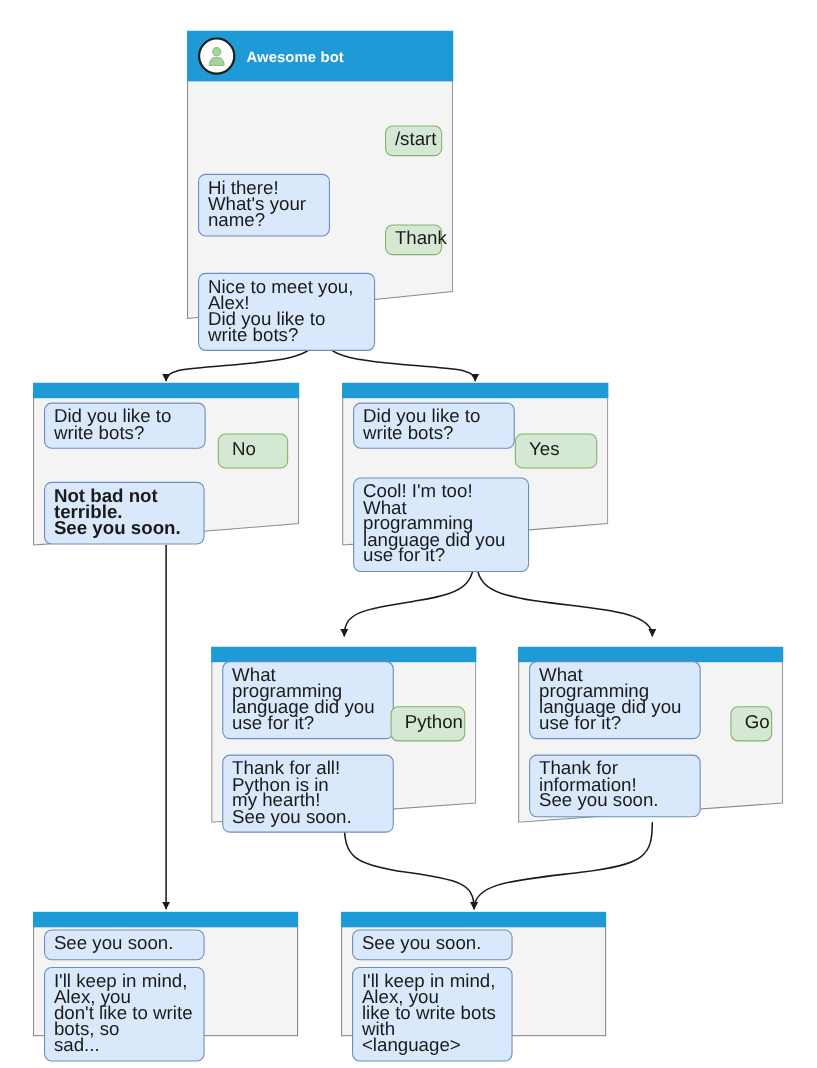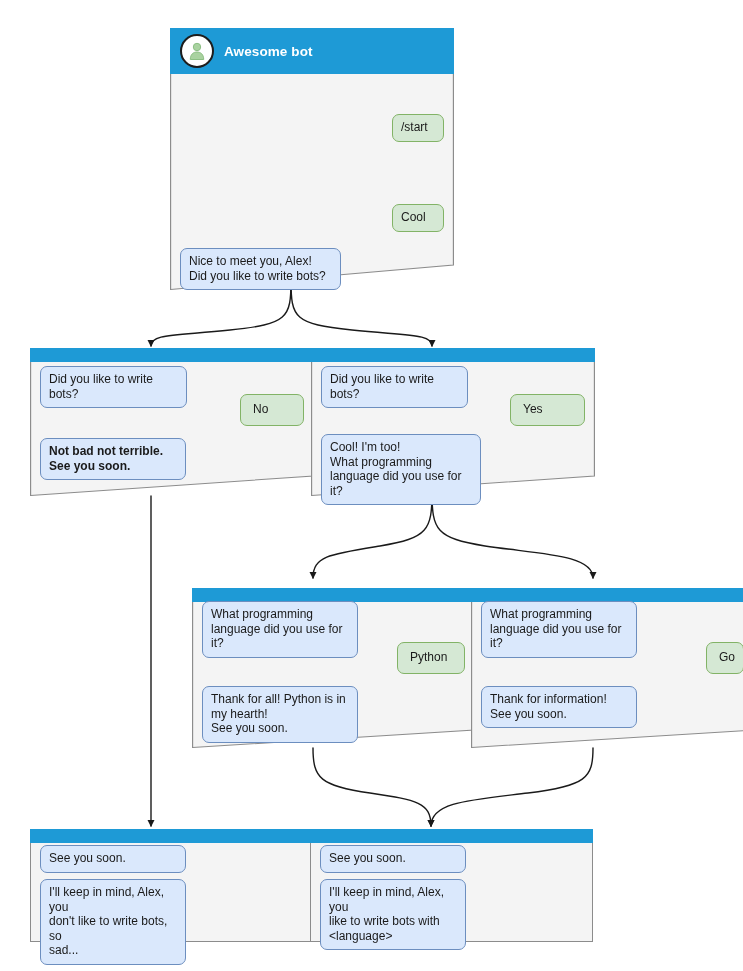--- a/index.html
+++ b/index.html
@@ -28,21 +28,20 @@
     left: 0; top: 0;
     width: 743px;
     height: 971px;
     z-index: 1;
     pointer-events: none;
   }
   
   .card {
     position: absolute;
     z-index: 2;
-    padding-left: 42px;
   }
   .card-shape {
     position: absolute;
     inset: 0;
     background: #f4f4f4;
     border: 1px solid #8c8c8c;
     box-sizing: border-box;
   }
   .card-shape.skew {
     border: none;
@@ -101,21 +100,21 @@
     font-size: 13.5px;
     font-weight: bold;
     letter-spacing: .1px;
     white-space: nowrap;
   }
   .card-body.tall { top: 46px; padding-top: 8px; }
 
   
   .bubble {
     position: absolute;
-    font-size: 12px;
+    font-size: 17px;
     line-height: 14.5px;
     color: #1a1a1a;
     padding: 5px 8px 6px 8px;
     border-radius: 7px;
     box-sizing: border-box;
     white-space: pre-line;
     border: 1px solid;
   }
   .bubble.bot {
     background: #dae8fc;
@@ -168,21 +167,23 @@
       <span class="avatar">
         <svg width="22" height="22" viewBox="0 0 22 22" aria-hidden="true">
           <circle cx="11" cy="7" r="3.7" fill="#a9d2a0" stroke="#8cbf83" stroke-width="1"></circle>
           <path d="M 4.3,19.5 C 4.3,14.4 7.3,12 11,12 C 14.7,12 17.7,14.4 17.7,19.5 Z" fill="#a9d2a0" stroke="#8cbf83" stroke-width="1"></path>
         </svg>
       </span>
       <span class="bot-title">Awesome bot</span>
     </div>
     <div class="card-body tall">
       <div class="bubble user" style="left:auto; right:10px; top:40px; width:52px;">/start</div>
-      <div class="bubble user" style="left:auto; right:10px; top:130px; width:52px;">Cool</div>
+      <div class="bubble bot" style="top:84px; width:120px;">Hi there!
+What's your name?</div>
+      <div class="bubble user" style="left:auto; right:10px; top:130px; width:52px;">Thank</div>
       <div class="bubble bot" style="top:174px; width:161px;">Nice to meet you, Alex!
 Did you like to write bots?</div>
     </div>
   </div>
 
   <div class="card" style="left:30px; top:348px; width:242px; height:148px;">
     <div class="card-shape skew">
       <svg class="card-skew-svg" viewBox="0 0 242 148" preserveAspectRatio="none">
         <path d="M 0.5,0.5 L 241.5,0.5 L 241.5,128 L 0.5,147.5 Z" fill="#f4f4f4" stroke="#8c8c8c" stroke-width="1"></path>
       </svg>

